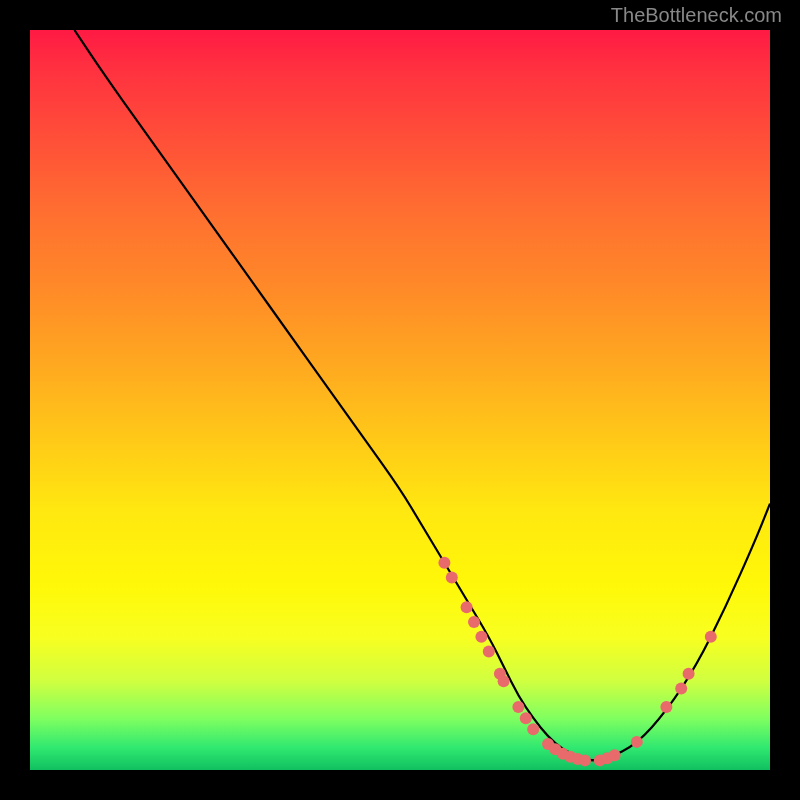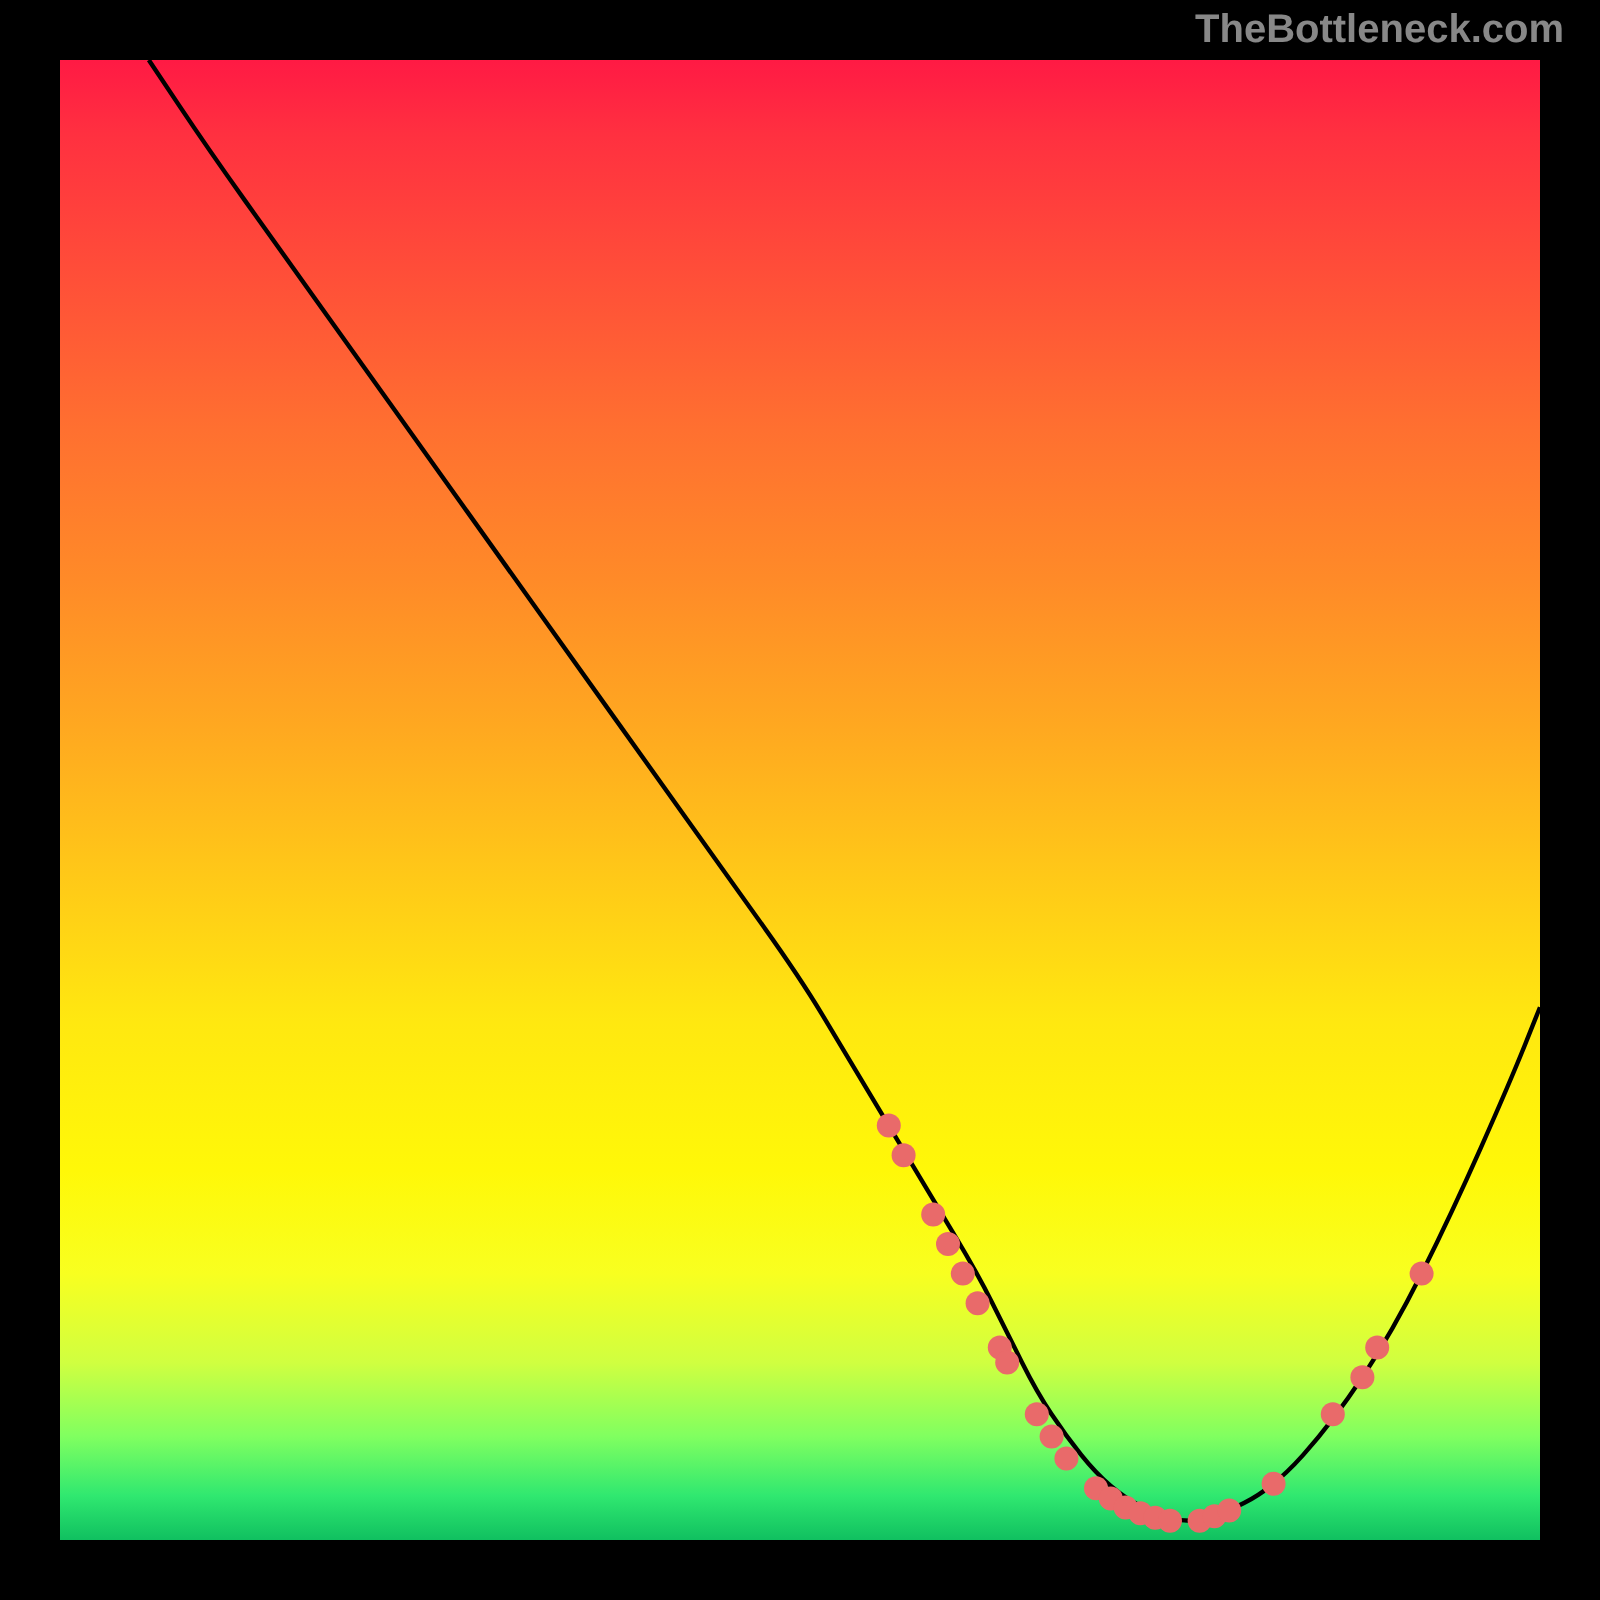--- a/index.html
+++ b/index.html
@@ -9,21 +9,21 @@
     background: #000;
     position: relative;
     font-family: Arial, sans-serif;
   }
   .watermark {
     position: absolute;
     top: 4px;
     right: 18px;
     color: #888;
     font-size: 20px;
-    font-weight: bold;
+    font-weight: normal;
     z-index: 10;
   }
   .plot-area {
     position: absolute;
     left: 30px;
     top: 30px;
     width: 740px;
     height: 740px;
   }
   .gradient-bg {

